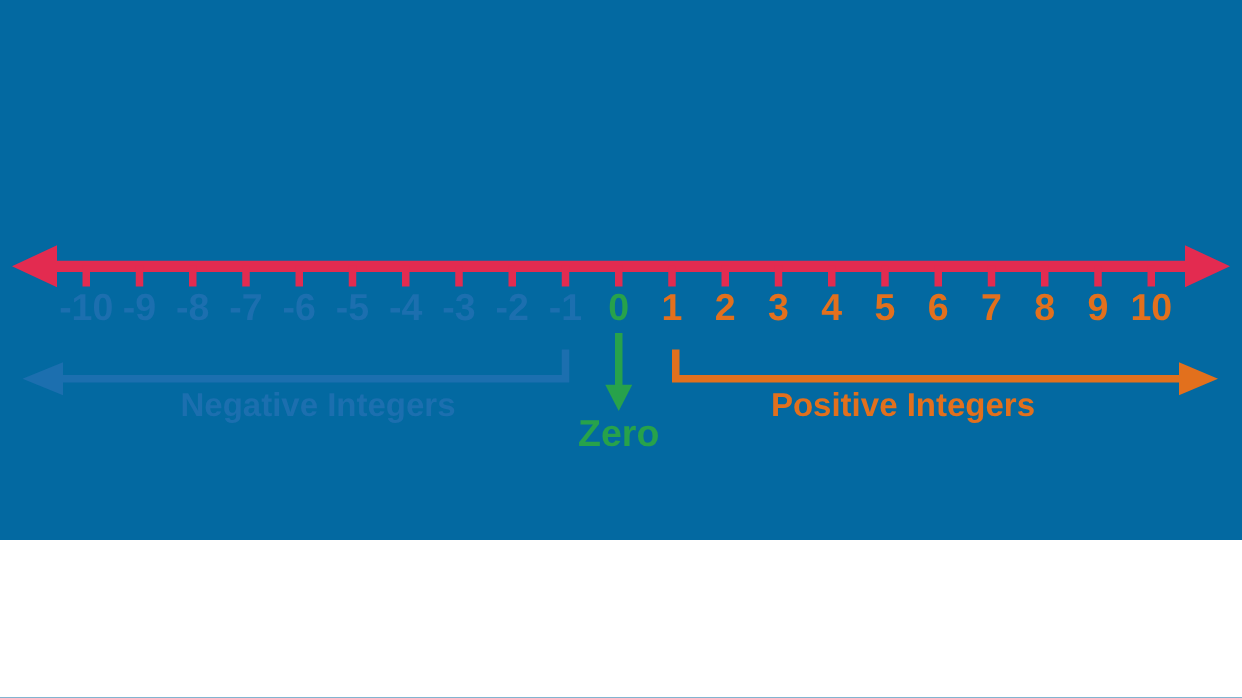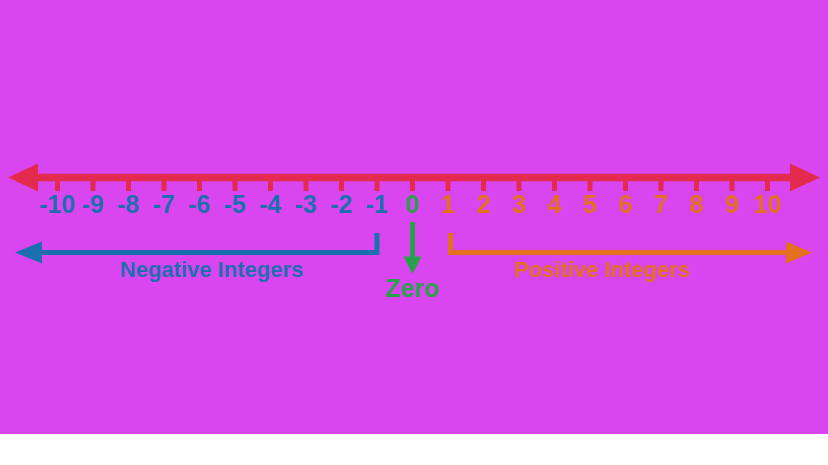--- a/index.html
+++ b/index.html
@@ -3,22 +3,22 @@
 <meta charset="utf-8">
 <style>
   html, body {
     margin: 0;
     padding: 0;
     background: #ffffff;
   }
   .canvas {
     position: relative;
     width: 828px;
-    height: 434px;
-    background: #d946ef;
+    height: 360px;
+    background: #0369a1;
     overflow: hidden;
   }
   svg {
     display: block;
   }
   .num-label {
     font-family: "Liberation Sans", "DejaVu Sans", sans-serif;
     font-weight: bold;
     font-size: 25px;
     text-anchor: middle;

